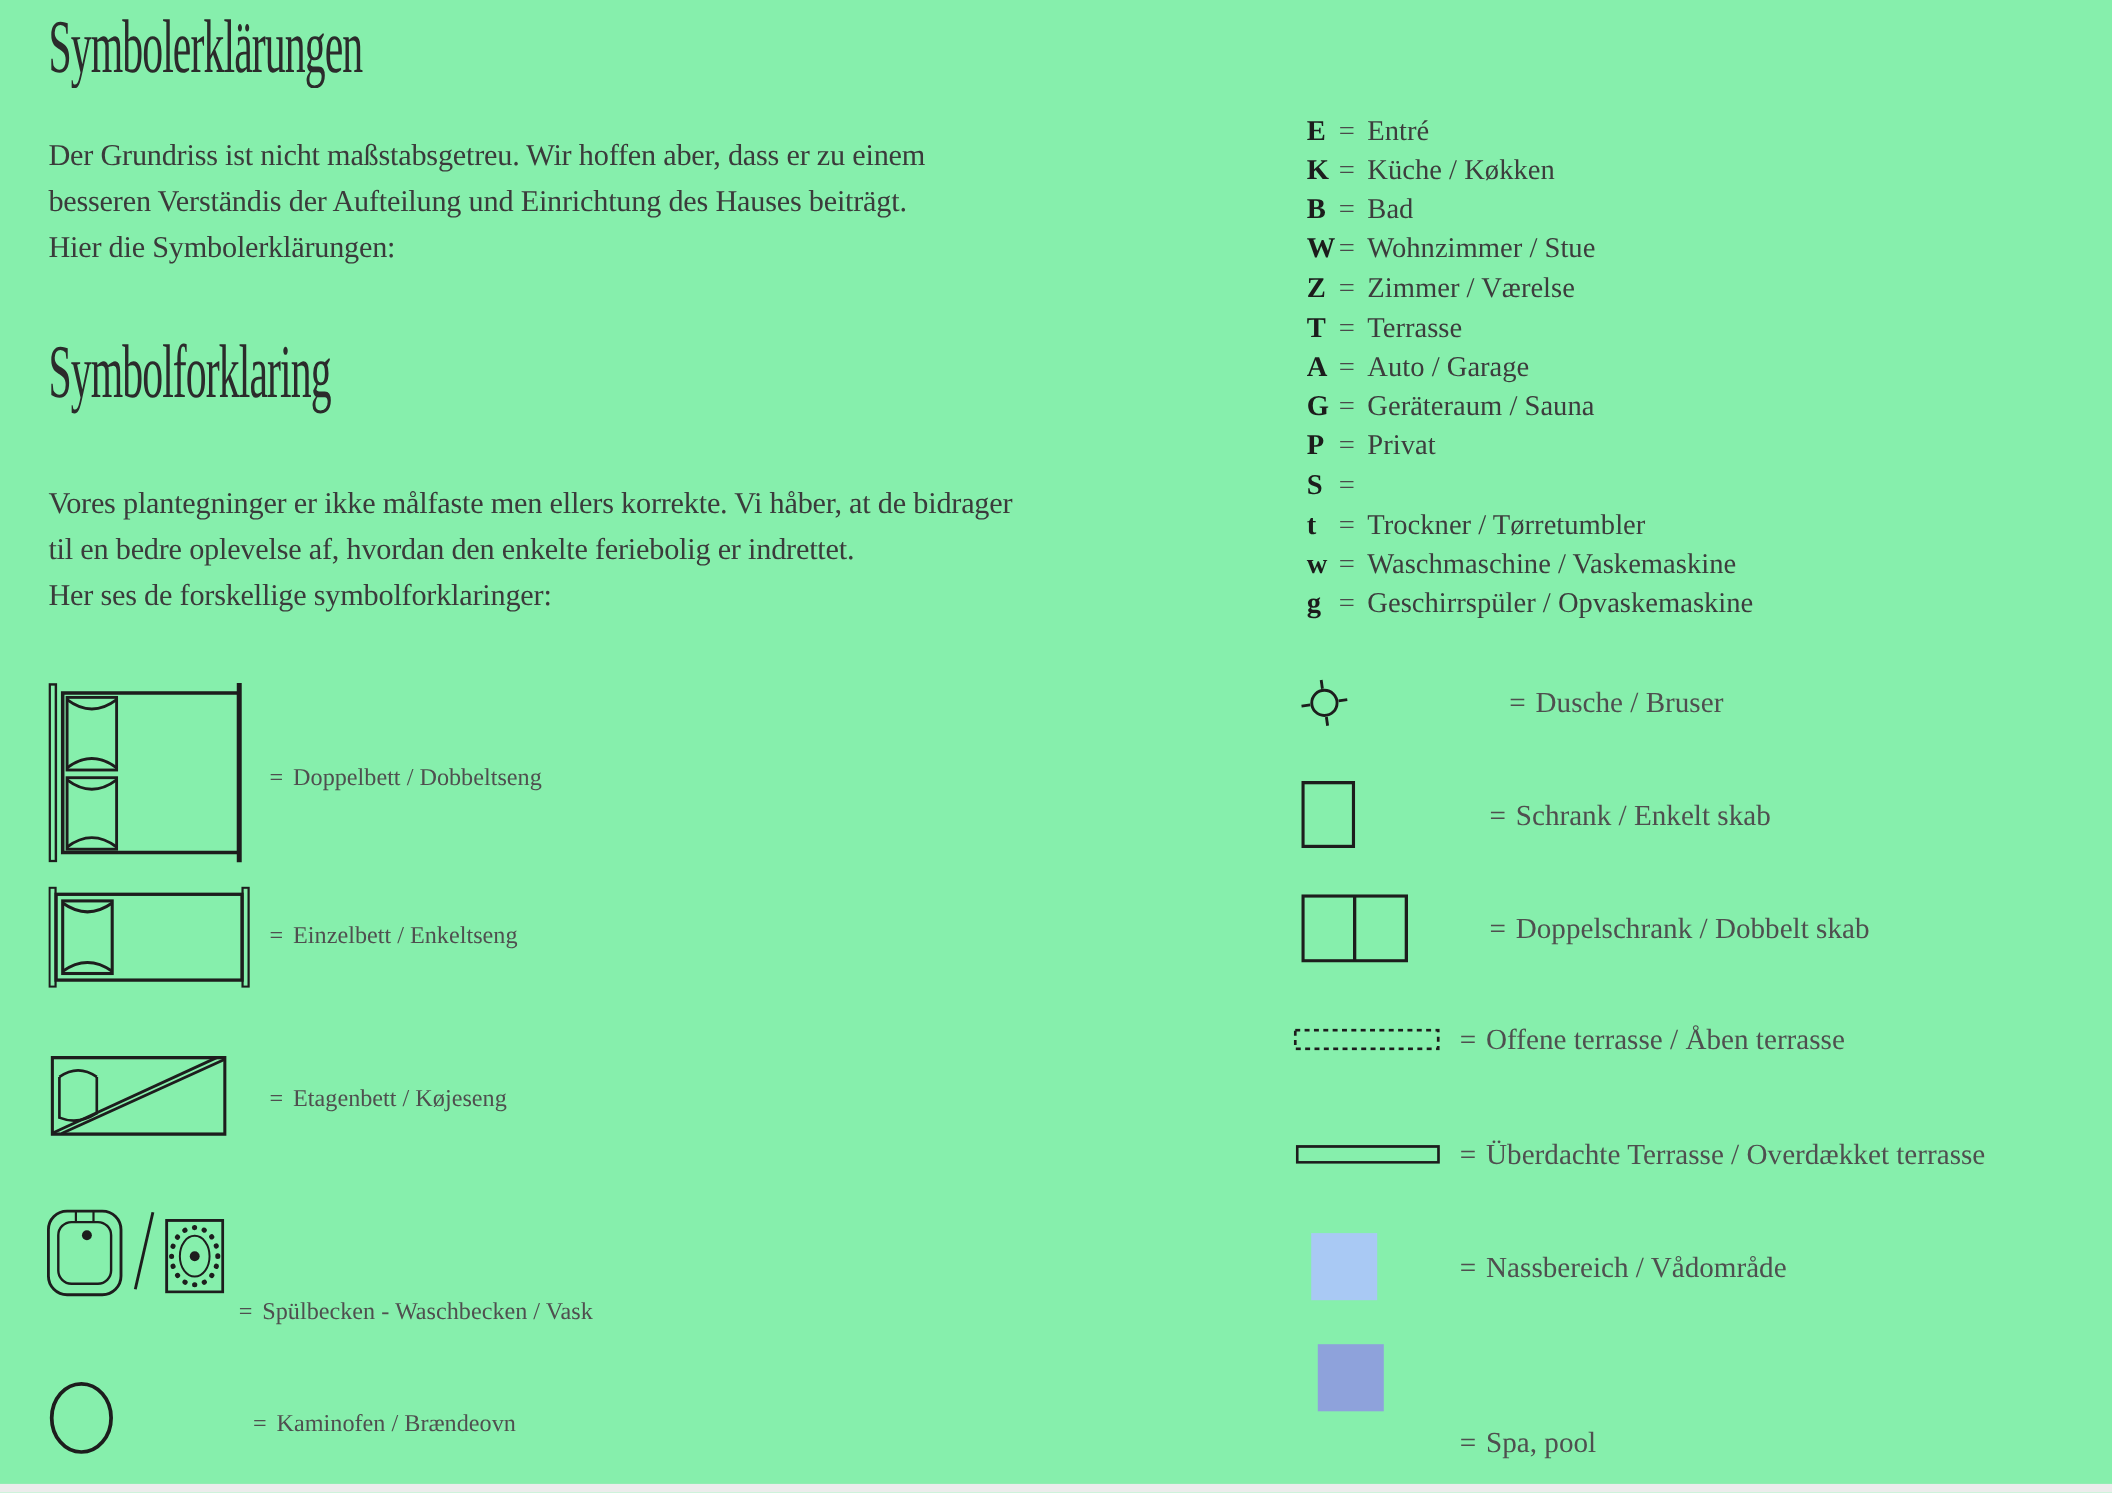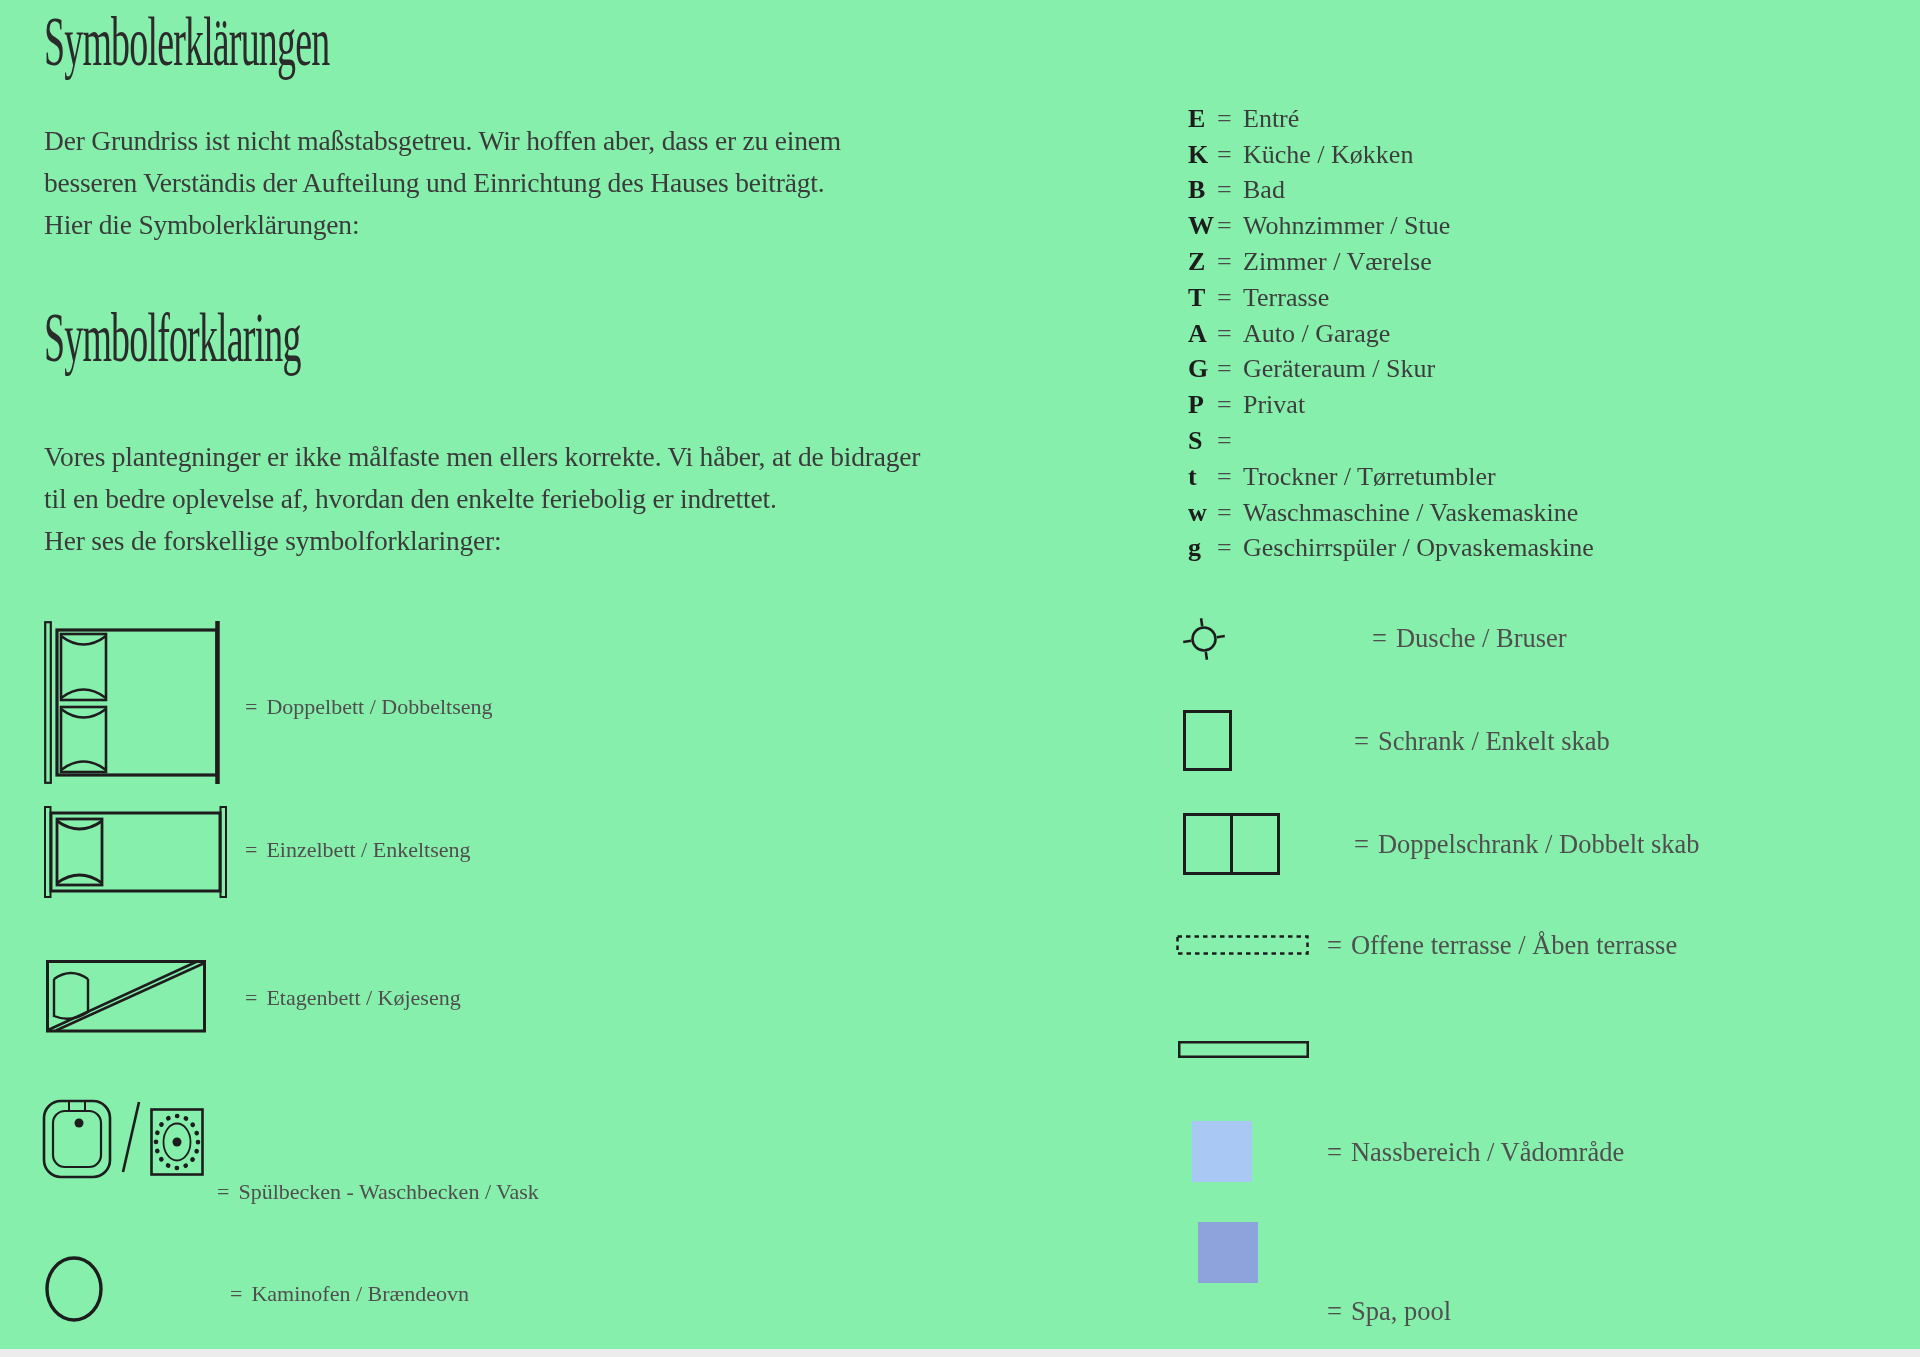--- a/index.html
+++ b/index.html
@@ -73,21 +73,21 @@
         <span class="abbr-name">Terrasse</span>
       </div>
     <div class="abbr-row">
         <span class="abbr-letter">A</span>
         <span class="abbr-eq">=</span>
         <span class="abbr-name">Auto / Garage</span>
       </div>
     <div class="abbr-row">
         <span class="abbr-letter">G</span>
         <span class="abbr-eq">=</span>
-        <span class="abbr-name">Geräteraum / Skur</span>
+        <span class="abbr-name">Geräteraum / Sauna</span>
       </div>
     <div class="abbr-row">
         <span class="abbr-letter">P</span>
         <span class="abbr-eq">=</span>
         <span class="abbr-name">Privat</span>
       </div>
     <div class="abbr-row">
         <span class="abbr-letter">S</span>
         <span class="abbr-eq">=</span>
       </div>
@@ -212,20 +212,21 @@
       <rect class="stroke" x="1.5" y="1.5" width="130" height="17" stroke-width="2.5" stroke-dasharray="4.5 4"></rect>
     </svg>
   </div>
   <div class="abs lbl small" style="left:1327px;top:928px;"><span class="eq">=</span><span>Offene terrasse / Åben terrasse</span></div>
 
   <div class="abs" style="left:1178px;top:1041px;">
     <svg width="131" height="17" viewBox="0 0 131 17">
       <rect class="stroke" x="1.25" y="1.25" width="128.5" height="14.5" stroke-width="2.5"></rect>
     </svg>
   </div>
+  <div class="abs lbl small" style="left:1327px;top:1032px;"><span class="eq">=</span><span>Überdachte Terrasse / Overdækket terrasse</span></div>
 
   <div class="abs swatch" style="left: 1192px; top: 1121px; background: rgb(169, 201, 244);"></div>
   <div class="abs lbl small" style="left:1327px;top:1135px;"><span class="eq">=</span><span>Nassbereich / Vådområde</span></div>
 
   <div class="abs swatch" style="left: 1198px; top: 1222px; background: rgb(142, 162, 219);"></div>
   <div class="abs lbl small" style="left:1327px;top:1294px;text-align:right;"><span class="eq">=</span><span>Spa, pool</span></div>
 
   <div class="abs bottom-edge" style="left:0;top:1349px;width:1920px;height:8px;"></div>
 </div>
 

